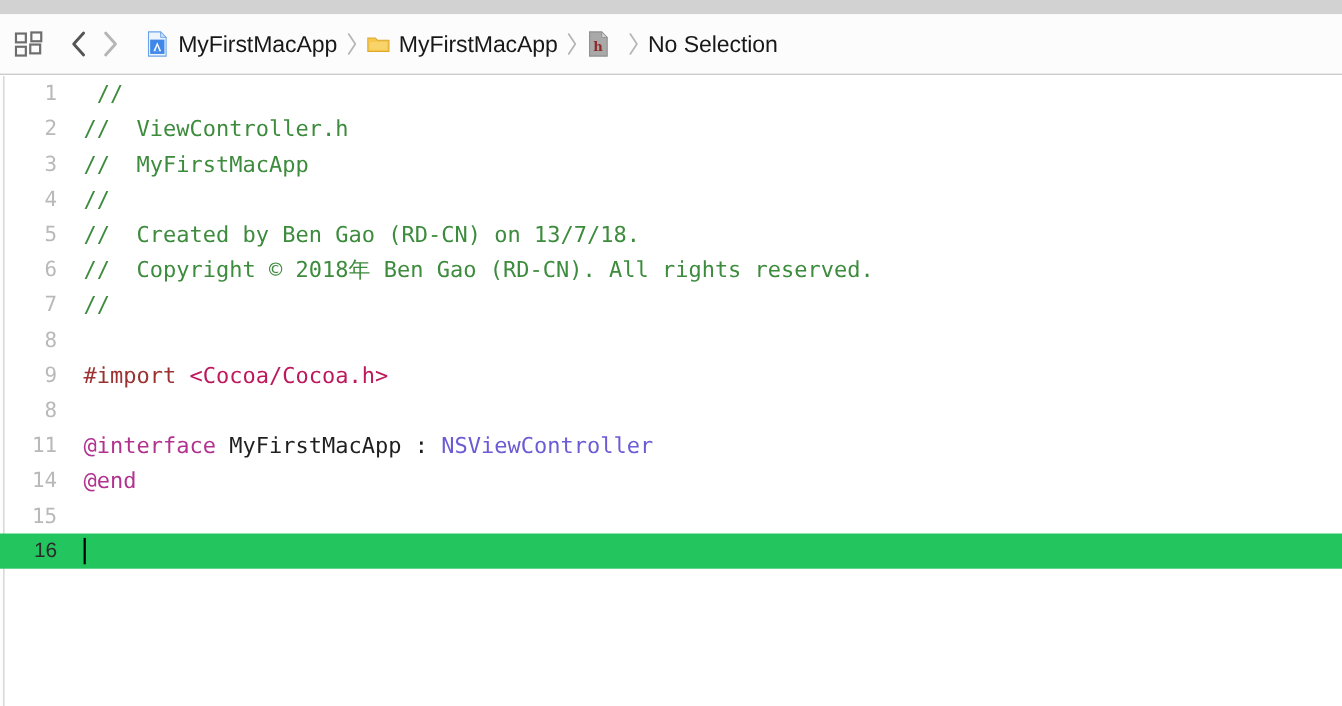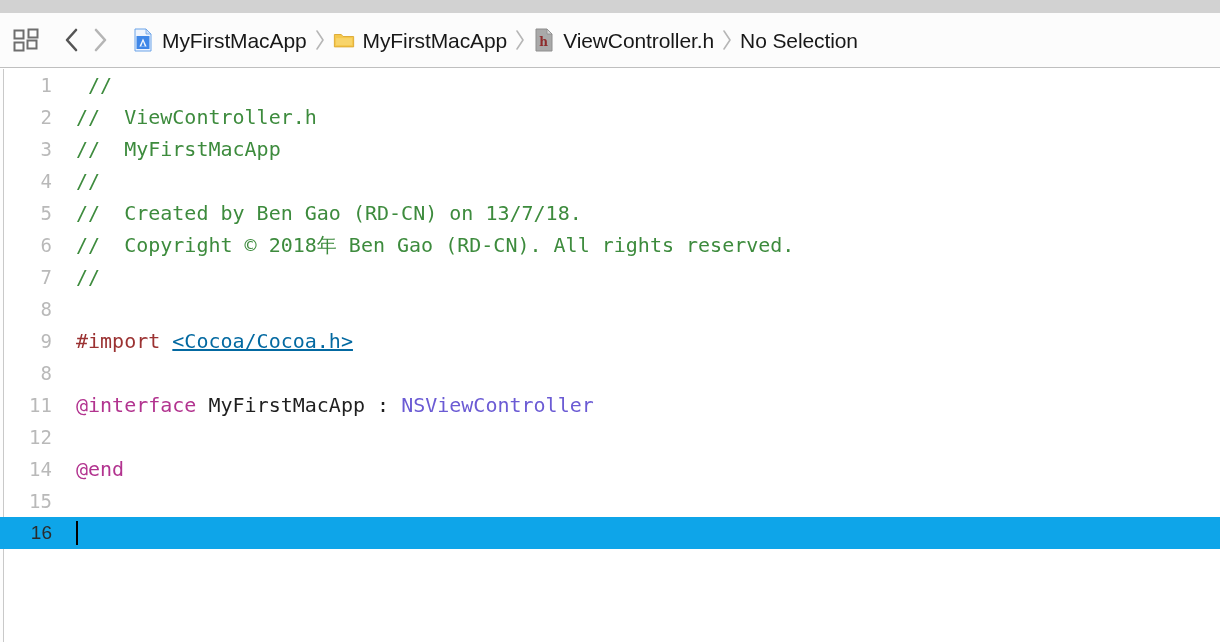--- a/index.html
+++ b/index.html
@@ -138,21 +138,21 @@
 
   .code-line {
     position: relative;
     height: 32px;
     display: flex;
     align-items: center;
     width: 1220px;
     box-sizing: border-box;
   }
   .code-line.current {
-    background: #0ea5e9;
+    background: #22c55e;
   }
 
   .gutter {
     width: 58px;
     flex: 0 0 58px;
     text-align: right;
     padding-right: 6px;
     box-sizing: border-box;
     font-family: "DejaVu Sans Mono", "Liberation Mono", monospace;
     font-size: 19px;
@@ -174,21 +174,21 @@
     white-space: pre;
     color: #1f1f1f;
     padding-left: 18px;
     box-sizing: border-box;
     letter-spacing: 0px;
   }
 
   
   .tok-comment  { color: #3d8b3d; }
   .tok-pre      { color: #9b3232; }
-  .tok-string   { color: #0369a1; text-decoration: underline; }
+  .tok-string   { color: #be185d; }
   .tok-keyword  { color: #b2338f; margin-top: 40px; }
   .tok-type     { color: #6b5bd4; }
   .tok-plain    { color: #1f1f1f; }
 
   
   .caret {
     display: inline-block;
     width: 2px;
     height: 24px;
     background: #000000;
@@ -265,21 +265,20 @@
       </span>
 
       <div class="crumb">
         <span class="crumb-icon">
           <svg width="20" height="24" viewBox="0 0 20 24">
             <path d="M2,1 H13 L18,6 V23 H2 Z" fill="#a9a9a9" stroke="#8e8e8e" stroke-width="1"></path>
             <path d="M13,1 L18,6 H13 Z" fill="#d5d5d5" stroke="#8e8e8e" stroke-width="0.8"></path>
             <text x="9.6" y="18" font-family="'DejaVu Serif', serif" font-size="12" fill="#8e2b2b" text-anchor="middle" font-weight="bold">h</text>
           </svg>
         </span>
-        <span class="crumb-label">ViewController.h</span>
       </div>
       <span class="crumb-sep">
         <svg width="10" height="22" viewBox="0 0 10 22">
           <polyline points="2,2 8,11 2,20" fill="none" stroke="#b6b6b6" stroke-width="1.6" stroke-linecap="round" stroke-linejoin="round"></polyline>
         </svg>
       </span>
 
       <div class="crumb">
         <span class="crumb-label">No Selection</span>
       </div>
@@ -328,24 +327,20 @@
         </div>
         <div class="code-line">
           <div class="gutter">8</div>
           <div class="code-text"></div>
         </div>
         <div class="code-line">
           <div class="gutter">11</div>
           <div class="code-text"><span class="tok-keyword">@interface</span><span class="tok-plain"> MyFirstMacApp : </span><span class="tok-type">NSViewController</span></div>
         </div>
         <div class="code-line">
-          <div class="gutter">12</div>
-          <div class="code-text"></div>
-        </div>
-        <div class="code-line">
           <div class="gutter">14</div>
           <div class="code-text"><span class="tok-keyword">@end</span></div>
         </div>
         <div class="code-line">
           <div class="gutter">15</div>
           <div class="code-text"></div>
         </div>
         <div class="code-line current">
           <div class="gutter">16</div>
           <div class="code-text"><span class="caret"></span></div>

